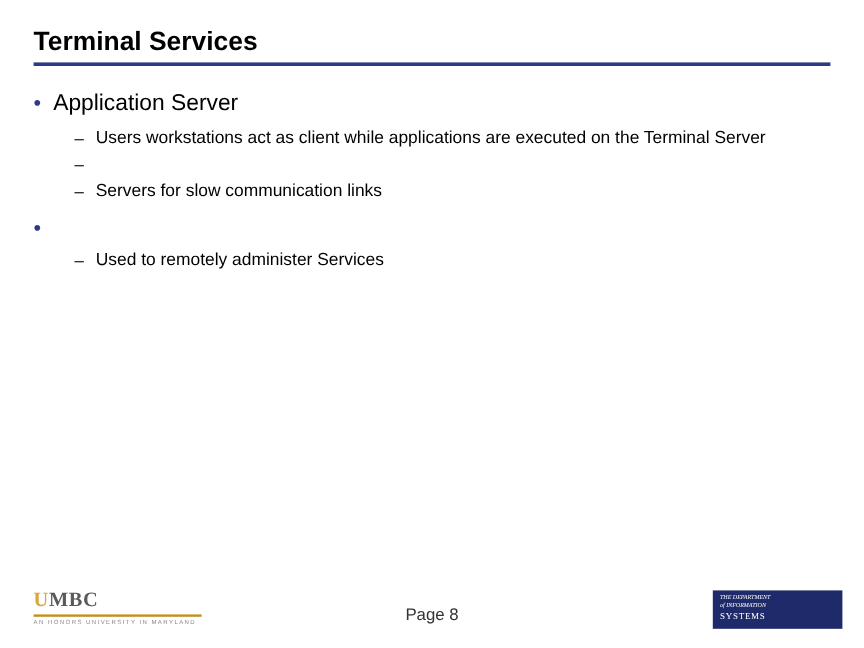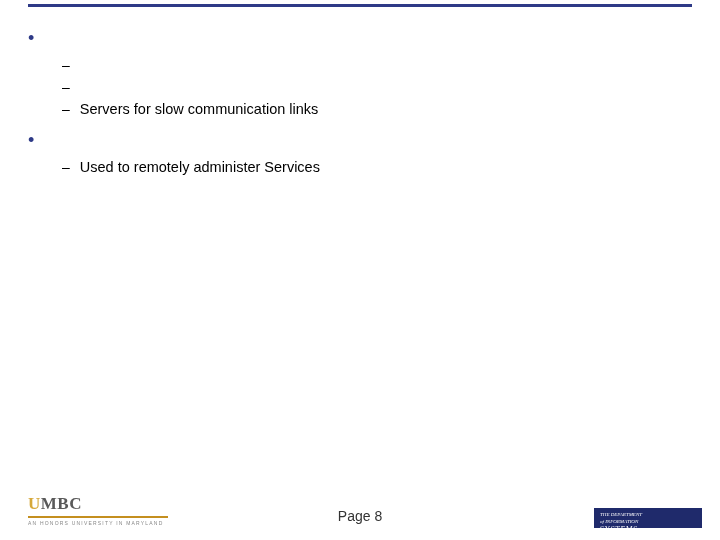--- a/index.html
+++ b/index.html
@@ -16,39 +16,44 @@
   .sub-item { display: flex; align-items: flex-start; margin: 2px 0; }
   .sub-dash { font-size: 14px; line-height: 20px; margin-right: 10px; color: #000; }
   .sub-text { font-size: 14.5px; line-height: 20px; max-width: 560px; }
   .footer { position: absolute; left: 0; right: 0; bottom: 14px; }
   .logo-left { position: absolute; left: 28px; bottom: 4px; }
   .umbc { font-family: Georgia, 'Times New Roman', serif; font-weight: bold; font-size: 17px; color: #5a5a5a; letter-spacing: 0.5px; display: flex; align-items: baseline; }
   .umbc-u { color: #d6a83a; }
   .umbc-line { display: block; width: 140px; height: 2px; background: #c48f1f; margin-top: 2px; }
   .tagline { font-size: 5px; letter-spacing: 1.2px; color: #888; margin-top: 2px; }
   .page-no { position: absolute; left: 50%; transform: translateX(-50%); bottom: 6px; font-size: 14px; color: #333; }
-  .dept-box { position: absolute; right: 18px; bottom: 2px; width: 108px; height: 20px; background: #1f2a6b; color: #fff; font-size: 6px; padding: 4px 6px; line-height: 1.3; font-family: Georgia, 'Times New Roman', serif; }
+  .dept-box { position: absolute; right: 18px; bottom: 2px; width: 108px; height: 32px; background: #1f2a6b; color: #fff; font-size: 6px; padding: 4px 6px; line-height: 1.3; font-family: Georgia, 'Times New Roman', serif; }
   .dept-box .tiny { font-size: 5px; font-style: italic; display: block; }
   .dept-box .big { font-size: 7.5px; letter-spacing: 0.6px; display: block; }
 </style>
 </head>
 <body>
 
 <div class="slide">
 
+  <div class="title-wrap">
+    <div class="title">Terminal Services</div>
+  </div>
   <div class="rule"></div>
 
   <div class="content">
 
     <div class="top-item">
       <span class="top-bullet">•</span>
+      <span class="top-label">Application Server</span>
     </div>
     <div class="sub-list">
       <div class="sub-item">
         <span class="sub-dash">–</span>
+        <span class="sub-text">Users workstations act as client while applications are executed on the Terminal Server</span>
       </div>
       <div class="sub-item">
         <span class="sub-dash">–</span>
       </div>
       <div class="sub-item">
         <span class="sub-dash">–</span>
         <span class="sub-text">Servers for slow communication links</span>
       </div>
     </div>
 

